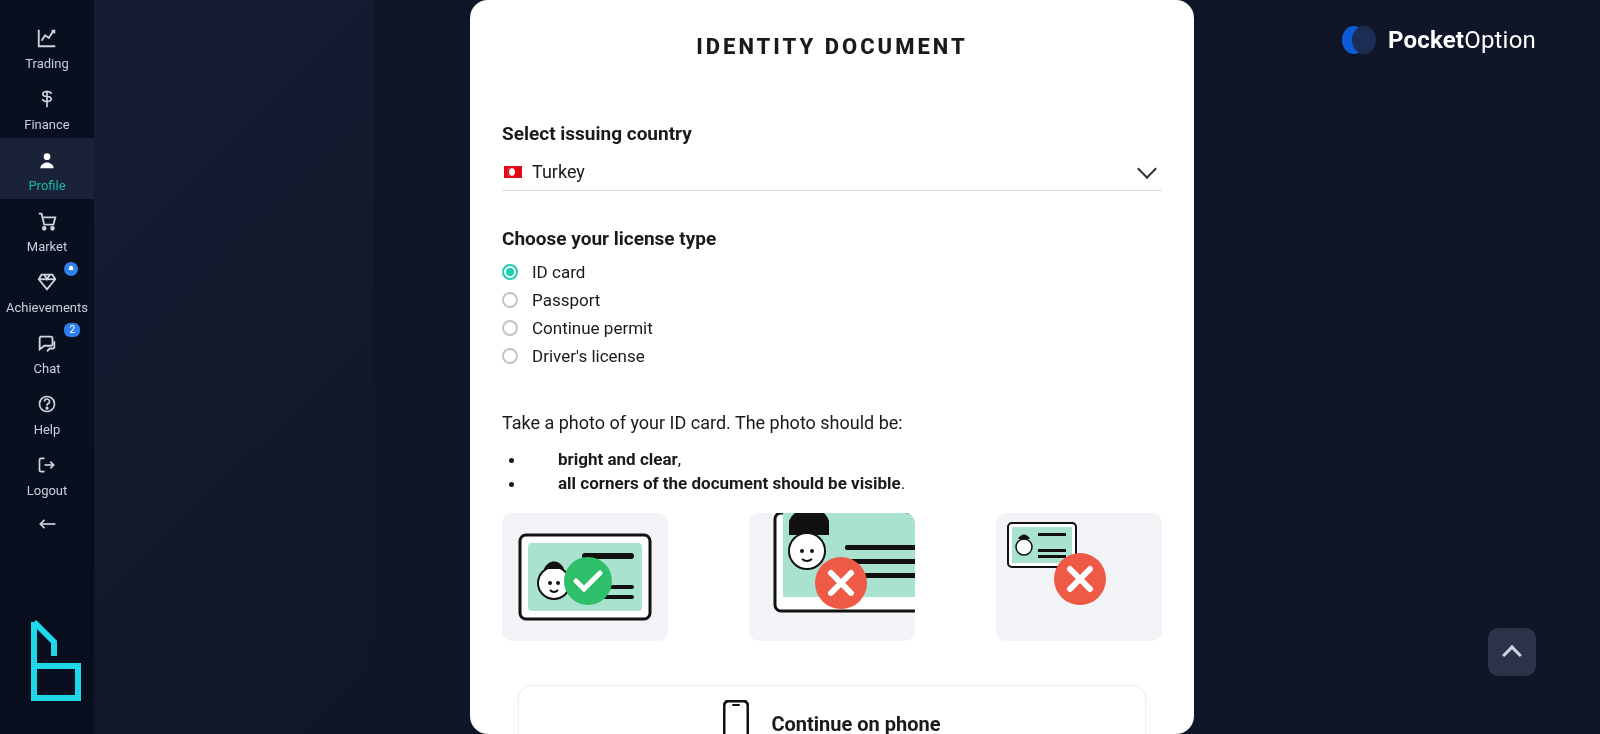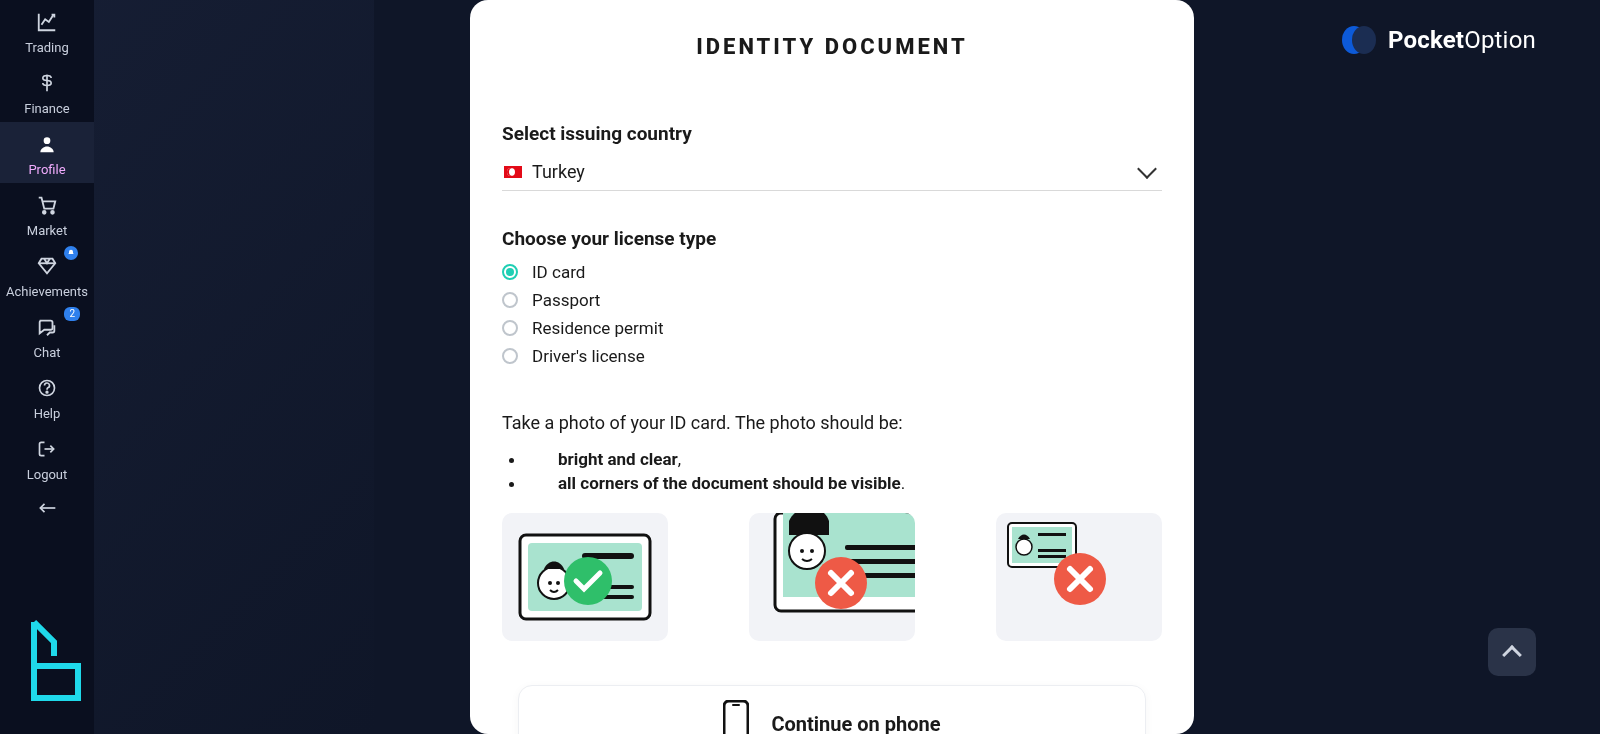--- a/index.html
+++ b/index.html
@@ -13,37 +13,37 @@
 }
 .app { display: flex; width: 100%; height: 100%; position: relative; }
 
 
 .sidebar {
   width: 94px;
   background: #0a0f1f;
   display: flex;
   flex-direction: column;
   align-items: center;
-  padding-top: 0;
+  padding-top: 16px;
   position: relative;
 }
 .sidebar-item {
   width: 94px;
   display: flex;
   flex-direction: column;
   align-items: center;
   justify-content: center;
   color: #c9cfdd;
   font-size: 13px;
   cursor: pointer;
   position: relative;
 }
 .sidebar-item.active {
   background: #1a2238;
-  color: #f0abfc;
+  color: #14b8a6;
 }
 .sidebar-item .icon { height: 32px; display: flex; align-items: center; justify-content: center; margin-top: 6px; }
 .sidebar-item .label { margin-top: 2px; margin-bottom: 6px; }
 .badge {
   position: absolute;
   top: 2px;
   right: 14px;
   background: #2f80ed;
   color: #fff;
   border-radius: 6px;
@@ -345,21 +345,21 @@
         <div class="radio-row">
           <span class="radio selected"></span>
           <span>ID card</span>
         </div>
         <div class="radio-row">
           <span class="radio"></span>
           <span>Passport</span>
         </div>
         <div class="radio-row">
           <span class="radio"></span>
-          <span>Residence permit</span>
+          <span>Continue permit</span>
         </div>
         <div class="radio-row">
           <span class="radio"></span>
           <span>Driver's license</span>
         </div>
       </div>
 
       <div class="instruction">Take a photo of your ID card. The photo should be:</div>
       <ul class="bullets">
         <li><b>bright and clear</b><span>,</span></li>

